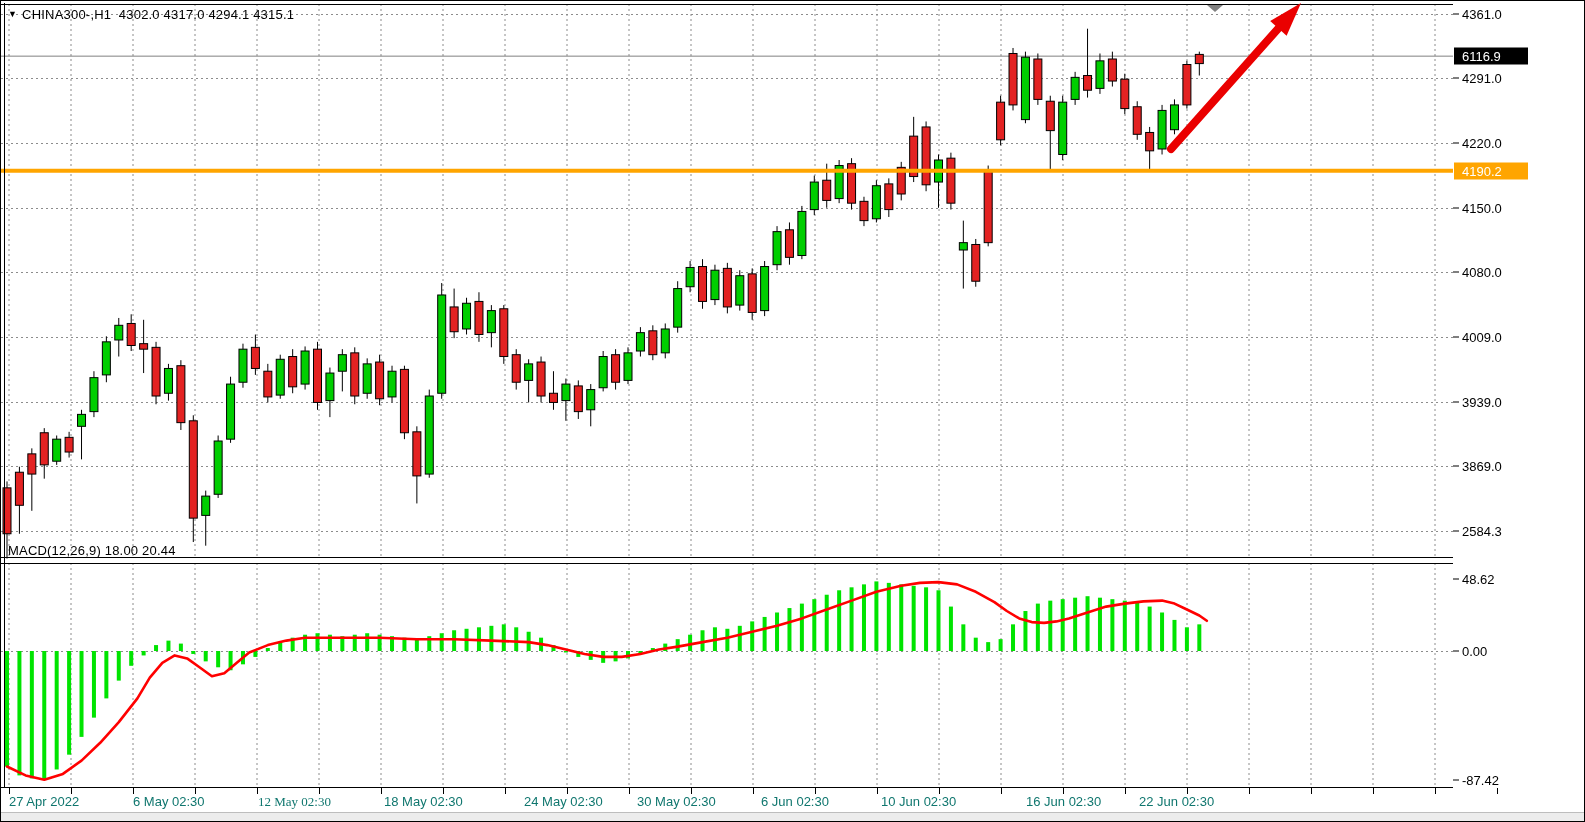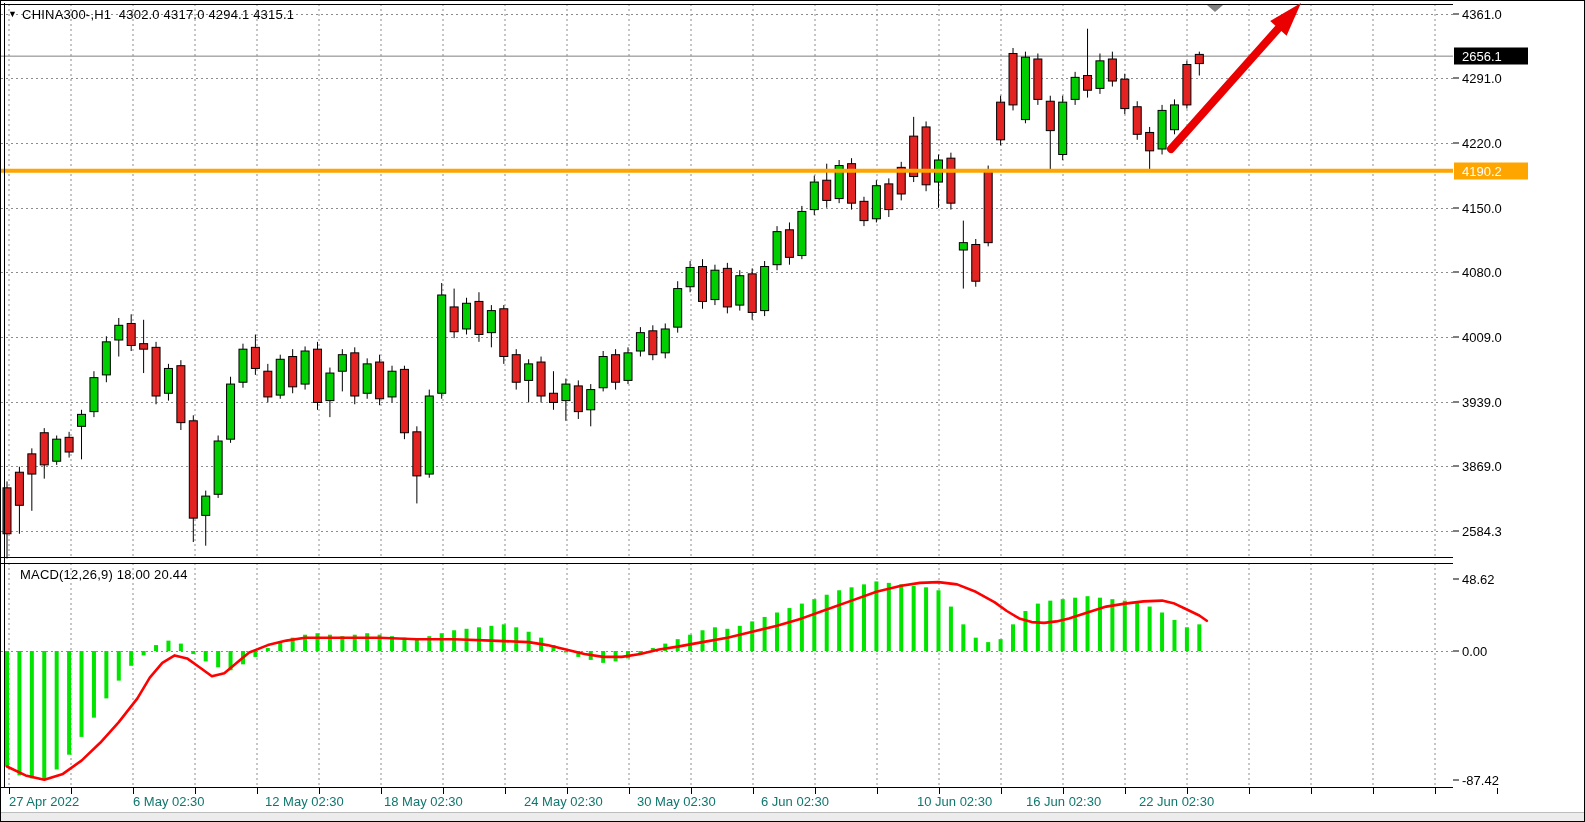--- a/index.html
+++ b/index.html
@@ -2,21 +2,21 @@
 <html><head>
 <meta charset="utf-8">
 <style>
   html,body{margin:0;padding:0;background:#d4d0c8;}
   #window{position:relative;width:1585px;height:822px;background:#ffffff;overflow:hidden;
           font-family:"Liberation Sans",sans-serif;border:1px solid #000;box-sizing:border-box;}
   #chart-stack{position:absolute;left:0;top:0;width:1503px;height:787px;}
   #main-svg{position:absolute;left:0;top:0;}
   .pane-label{position:absolute;font-size:13px;color:#000;white-space:pre;letter-spacing:0.2px;}
   #symbol-label{left:7px;top:6px;}
-  #macd-label{left:7px;top:566px;margin-left:12px;}
+  #macd-label{left:7px;top:542px;}
   .tri-icon{display:inline-block;font-size:9px;vertical-align:2px;margin-right:5px;}
   #price-axis{position:absolute;left:1452px;top:0;width:81px;height:787px;background:#fff;}
   .axis-sep{position:absolute;left:1503px;top:2px;width:1px;height:785px;background:#000;}
   .ptick{position:absolute;font-size:13px;color:#000;left:9px;transform:translateY(-50%);white-space:nowrap;}
   .ptick-dash{position:absolute;width:6px;height:1px;background:#000;left:0;transform:translateY(-50%);}
   .price-tag{position:absolute;left:1px;height:17px;line-height:17px;width:66px;color:#fff;
              font-size:13px;padding-left:8px;transform:translateY(-50%);}
   #time-axis{position:absolute;left:0;top:787px;width:1585px;height:24px;background:#fff;}
   .ttick{position:absolute;top:0;width:1px;height:6px;background:#000;}
   .tlabel{position:absolute;top:6px;font-size:13px;color:#0f766e;white-space:nowrap;}
@@ -424,21 +424,21 @@
       <div class="ptick-dash" style="top: 465px;"></div>
       <div class="ptick" style="top: 465px;">3869.0</div>
       <div class="ptick-dash" style="top: 530px;"></div>
       <div class="ptick" style="top: 530px;">2584.3</div>
       <div class="ptick-dash" style="top: 578px;"></div>
       <div class="ptick" style="top: 578px;">48.62</div>
       <div class="ptick-dash" style="top: 650px;"></div>
       <div class="ptick" style="top: 650px;">0.00</div>
       <div class="ptick-dash" style="top: 779px;"></div>
       <div class="ptick" style="top: 779px;">-87.42</div>
-      <div class="price-tag" style="top: 55px; background: rgb(0, 0, 0);">2656.1</div>
+      <div class="price-tag" style="top: 55px; background: rgb(0, 0, 0);">6116.9</div>
       <div class="price-tag" style="top: 170px; background: rgb(255, 165, 0);">4190.2</div>
     </div>
   <div id="time-axis">
       <div class="ttick" style="left: 8px;"></div>
       <div class="ttick" style="left: 70px;"></div>
       <div class="ttick" style="left: 132px;"></div>
       <div class="ttick" style="left: 194px;"></div>
       <div class="ttick" style="left: 256px;"></div>
       <div class="ttick" style="left: 318px;"></div>
       <div class="ttick" style="left: 380px;"></div>
@@ -455,23 +455,23 @@
       <div class="ttick" style="left: 1062px;"></div>
       <div class="ttick" style="left: 1124px;"></div>
       <div class="ttick" style="left: 1186px;"></div>
       <div class="ttick" style="left: 1248px;"></div>
       <div class="ttick" style="left: 1310px;"></div>
       <div class="ttick" style="left: 1372px;"></div>
       <div class="ttick" style="left: 1434px;"></div>
       <div class="ttick" style="left: 1496px;"></div>
       <div class="tlabel" style="left: 8px;">27 Apr 2022</div>
       <div class="tlabel" style="left: 132px;">6 May 02:30</div>
-      <div class="tlabel" style="left: 264px;">12 May 02:30</div>
+      <div class="tlabel" style="left: 257px; font-family: Liberation Serif, serif;">12 May 02:30</div>
       <div class="tlabel" style="left: 383px;">18 May 02:30</div>
       <div class="tlabel" style="left: 513px; margin-left: 10px;">24 May 02:30</div>
       <div class="tlabel" style="left: 636px;">30 May 02:30</div>
       <div class="tlabel" style="left: 760px;">6 Jun 02:30</div>
-      <div class="tlabel" style="left: 916px;">10 Jun 02:30</div>
+      <div class="tlabel" style="left: 880px;">10 Jun 02:30</div>
       <div class="tlabel" style="left: 1025px;">16 Jun 02:30</div>
       <div class="tlabel" style="left: 1138px;">22 Jun 02:30</div>
     </div>
   <div id="bottom-strip"></div>
 </div>
 
 </body></html>

